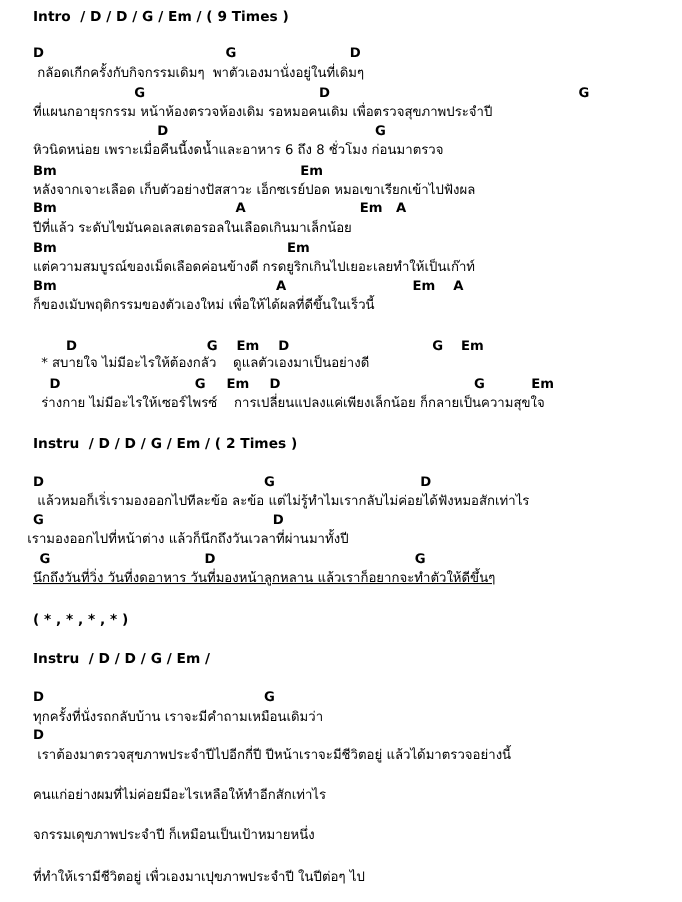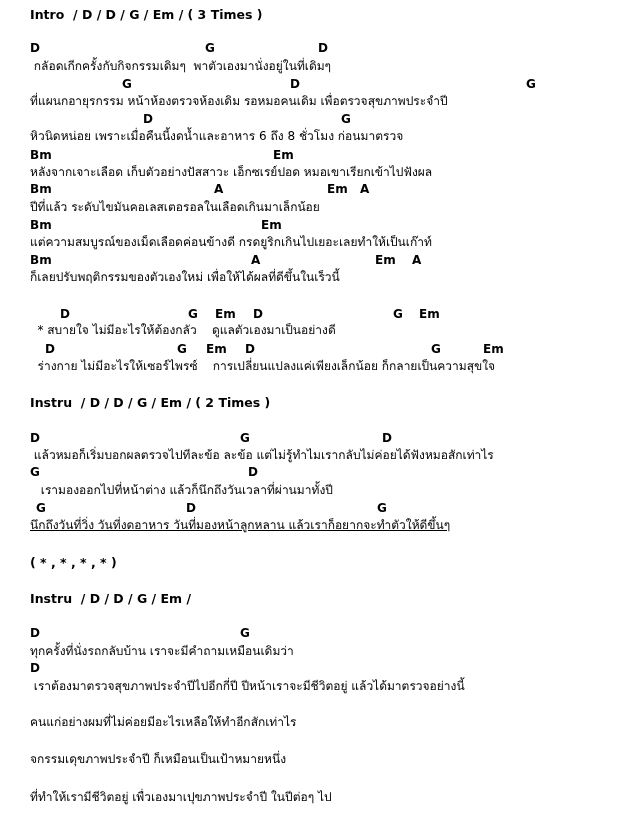--- a/index.html
+++ b/index.html
@@ -6,21 +6,21 @@
   body { width: 620px; height: 820px; position: relative; overflow: hidden; color: #000000; }
   .ln { position: absolute; white-space: pre; line-height: 16px; }
   .chord { font-family: "DejaVu Sans", sans-serif; font-weight: bold; font-size: 12px; }
   .lyric { font-family: "DejaVu Sans", sans-serif; font-size: 12px; transform-origin: left center; }
   .head { font-family: "DejaVu Sans", sans-serif; font-weight: bold; font-size: 12.5px; }
   .c { position: absolute; top: 0; }
 </style>
 </head>
 <body>
 
-<div class="ln head" style="left:30px;top:7px;">Intro  / D / D / G / Em / ( 3 Times )</div>
+<div class="ln head" style="left:30px;top:7px;">Intro  / D / D / G / Em / ( 9 Times )</div>
 
 <div>
   <div class="ln chord" style="left:0;top:40px;width:620px;height:16px;"><span class="c" style="left: 30px;">D</span><span class="c" style="left: 205px;">G</span><span class="c" style="left: 318px;">D</span></div>
   <div class="ln lyric" style="left:30px;top:58px;"> กลัอดเกีกครั้งกับกิจกรรมเดิมๆ  พาตัวเองมานั่งอยู่ในที่เดิมๆ</div>
 
   <div class="ln chord" style="left:0;top:76px;width:620px;height:16px;"><span class="c" style="left: 122px;">G</span><span class="c" style="left: 290px;">D</span><span class="c" style="left: 526px;">G</span></div>
   <div class="ln lyric" style="left:30px;top:93px;">ที่แผนกอายุรกรรม หน้าห้องตรวจห้องเดิม รอหมอคนเดิม เพื่อตรวจสุขภาพประจำปี</div>
 
   <div class="ln chord" style="left:0;top:111px;width:620px;height:16px;"><span class="c" style="left: 143px;">D</span><span class="c" style="left: 341px;">G</span></div>
   <div class="ln lyric" style="left:30px;top:128px;">หิวนิดหน่อย เพราะเมื่อคืนนี้งดน้ำและอาหาร 6 ถึง 8 ชั่วโมง ก่อนมาตรวจ</div>
@@ -28,39 +28,39 @@
   <div class="ln chord" style="left:0;top:147px;width:620px;height:16px;"><span class="c" style="left: 30px;">Bm</span><span class="c" style="left: 273px;">Em</span></div>
   <div class="ln lyric" style="left:30px;top:164px;">หลังจากเจาะเลือด เก็บตัวอย่างปัสสาวะ เอ็กซเรย์ปอด หมอเขาเรียกเข้าไปฟังผล</div>
 
   <div class="ln chord" style="left:0;top:181px;width:620px;height:16px;"><span class="c" style="left: 30px;">Bm</span><span class="c" style="left: 214px;">A</span><span class="c" style="left: 327px;">Em</span><span class="c" style="left: 360px;">A</span></div>
   <div class="ln lyric" style="left:30px;top:199px;">ปีที่แล้ว ระดับไขมันคอเลสเตอรอลในเลือดเกินมาเล็กน้อย</div>
 
   <div class="ln chord" style="left:0;top:217px;width:620px;height:16px;"><span class="c" style="left: 30px;">Bm</span><span class="c" style="left: 261px;">Em</span></div>
   <div class="ln lyric" style="left:30px;top:234px;">แต่ความสมบูรณ์ของเม็ดเลือดค่อนข้างดี กรดยูริกเกินไปเยอะเลยทำให้เป็นเก๊าท์</div>
 
   <div class="ln chord" style="left:0;top:252px;width:620px;height:16px;"><span class="c" style="left: 30px;">Bm</span><span class="c" style="left: 251px;">A</span><span class="c" style="left: 375px;">Em</span><span class="c" style="left: 412px;">A</span></div>
-  <div class="ln lyric" style="left:30px;top:269px;">ก็เลยปรับพฤติกรรมของตัวเองใหม่ เพื่อให้ได้ผลที่ดีขึ้นในเร็วนี้</div>
+  <div class="ln lyric" style="left:30px;top:269px;">ก็ของเมับพฤติกรรมของตัวเองใหม่ เพื่อให้ได้ผลที่ดีขึ้นในเร็วนี้</div>
 </div>
 
 <div>
   <div class="ln chord" style="left:0;top:306px;width:620px;height:16px;"><span class="c" style="left: 60px;">D</span><span class="c" style="left: 188px;">G</span><span class="c" style="left: 215px;">Em</span><span class="c" style="left: 253px;">D</span><span class="c" style="left: 393px;">G</span><span class="c" style="left: 419px;">Em</span></div>
   <div class="ln lyric" style="left:26px;top:322px;">   * สบายใจ ไม่มีอะไรให้ต้องกลัว    ดูแลตัวเองมาเป็นอย่างดี</div>
 
   <div class="ln chord" style="left:0;top:341px;width:620px;height:16px;"><span class="c" style="left: 45px;">D</span><span class="c" style="left: 177px;">G</span><span class="c" style="left: 206px;">Em</span><span class="c" style="left: 245px;">D</span><span class="c" style="left: 431px;">G</span><span class="c" style="left: 483px;">Em</span></div>
   <div class="ln lyric" style="left:26px;top:358px;text-align:center;">   ร่างกาย ไม่มีอะไรให้เซอร์ไพรซ์    การเปลี่ยนแปลงแค่เพียงเล็กน้อย ก็กลายเป็นความสุขใจ</div>
 </div>
 
 <div class="ln head" style="left:30px;top:395px;">Instru  / D / D / G / Em / ( 2 Times )</div>
 
 <div>
   <div class="ln chord" style="left:0;top:430px;width:620px;height:16px;"><span class="c" style="left: 30px;">D</span><span class="c" style="left: 240px;">G</span><span class="c" style="left: 382px;">D</span></div>
-  <div class="ln lyric" style="left:30px;top:447px;"> แล้วหมอก็เริ่มบอกผลตรวจไปทีละข้อ ละข้อ แต่ไม่รู้ทำไมเรากลับไม่ค่อยได้ฟังหมอสักเท่าไร</div>
+  <div class="ln lyric" style="left:30px;top:447px;"> แล้วหมอก็เริ่เรามองออกไปทีละข้อ ละข้อ แต่ไม่รู้ทำไมเรากลับไม่ค่อยได้ฟังหมอสักเท่าไร</div>
 
   <div class="ln chord" style="left:0;top:464px;width:620px;height:16px;"><span class="c" style="left: 30px;">G</span><span class="c" style="left: 248px;">D</span></div>
-  <div class="ln lyric" style="left:37px;top:482px;text-align:center;"> เรามองออกไปที่หน้าต่าง แล้วก็นึกถึงวันเวลาที่ผ่านมาทั้งปี</div>
+  <div class="ln lyric" style="left:21px;top:482px;text-align:center;"> เรามองออกไปที่หน้าต่าง แล้วก็นึกถึงวันเวลาที่ผ่านมาทั้งปี</div>
 
   <div class="ln chord" style="left:0;top:500px;width:620px;height:16px;"><span class="c" style="left: 36px;">G</span><span class="c" style="left: 186px;">D</span><span class="c" style="left: 377px;">G</span></div>
   <div class="ln lyric" style="left:30px;top:517px;text-decoration:underline;">นึกถึงวันที่วิ่ง วันที่งดอาหาร วันที่มองหน้าลูกหลาน แล้วเราก็อยากจะทำตัวให้ดีขึ้นๆ</div>
 </div>
 
 <div class="ln head" style="left:30px;top:555px;">( * , * , * , * )</div>
 <div class="ln head" style="left:30px;top:591px;">Instru  / D / D / G / Em /</div>
 
 <div>
   <div class="ln chord" style="left:0;top:625px;width:620px;height:16px;"><span class="c" style="left: 30px;">D</span><span class="c" style="left: 240px;">G</span></div>

